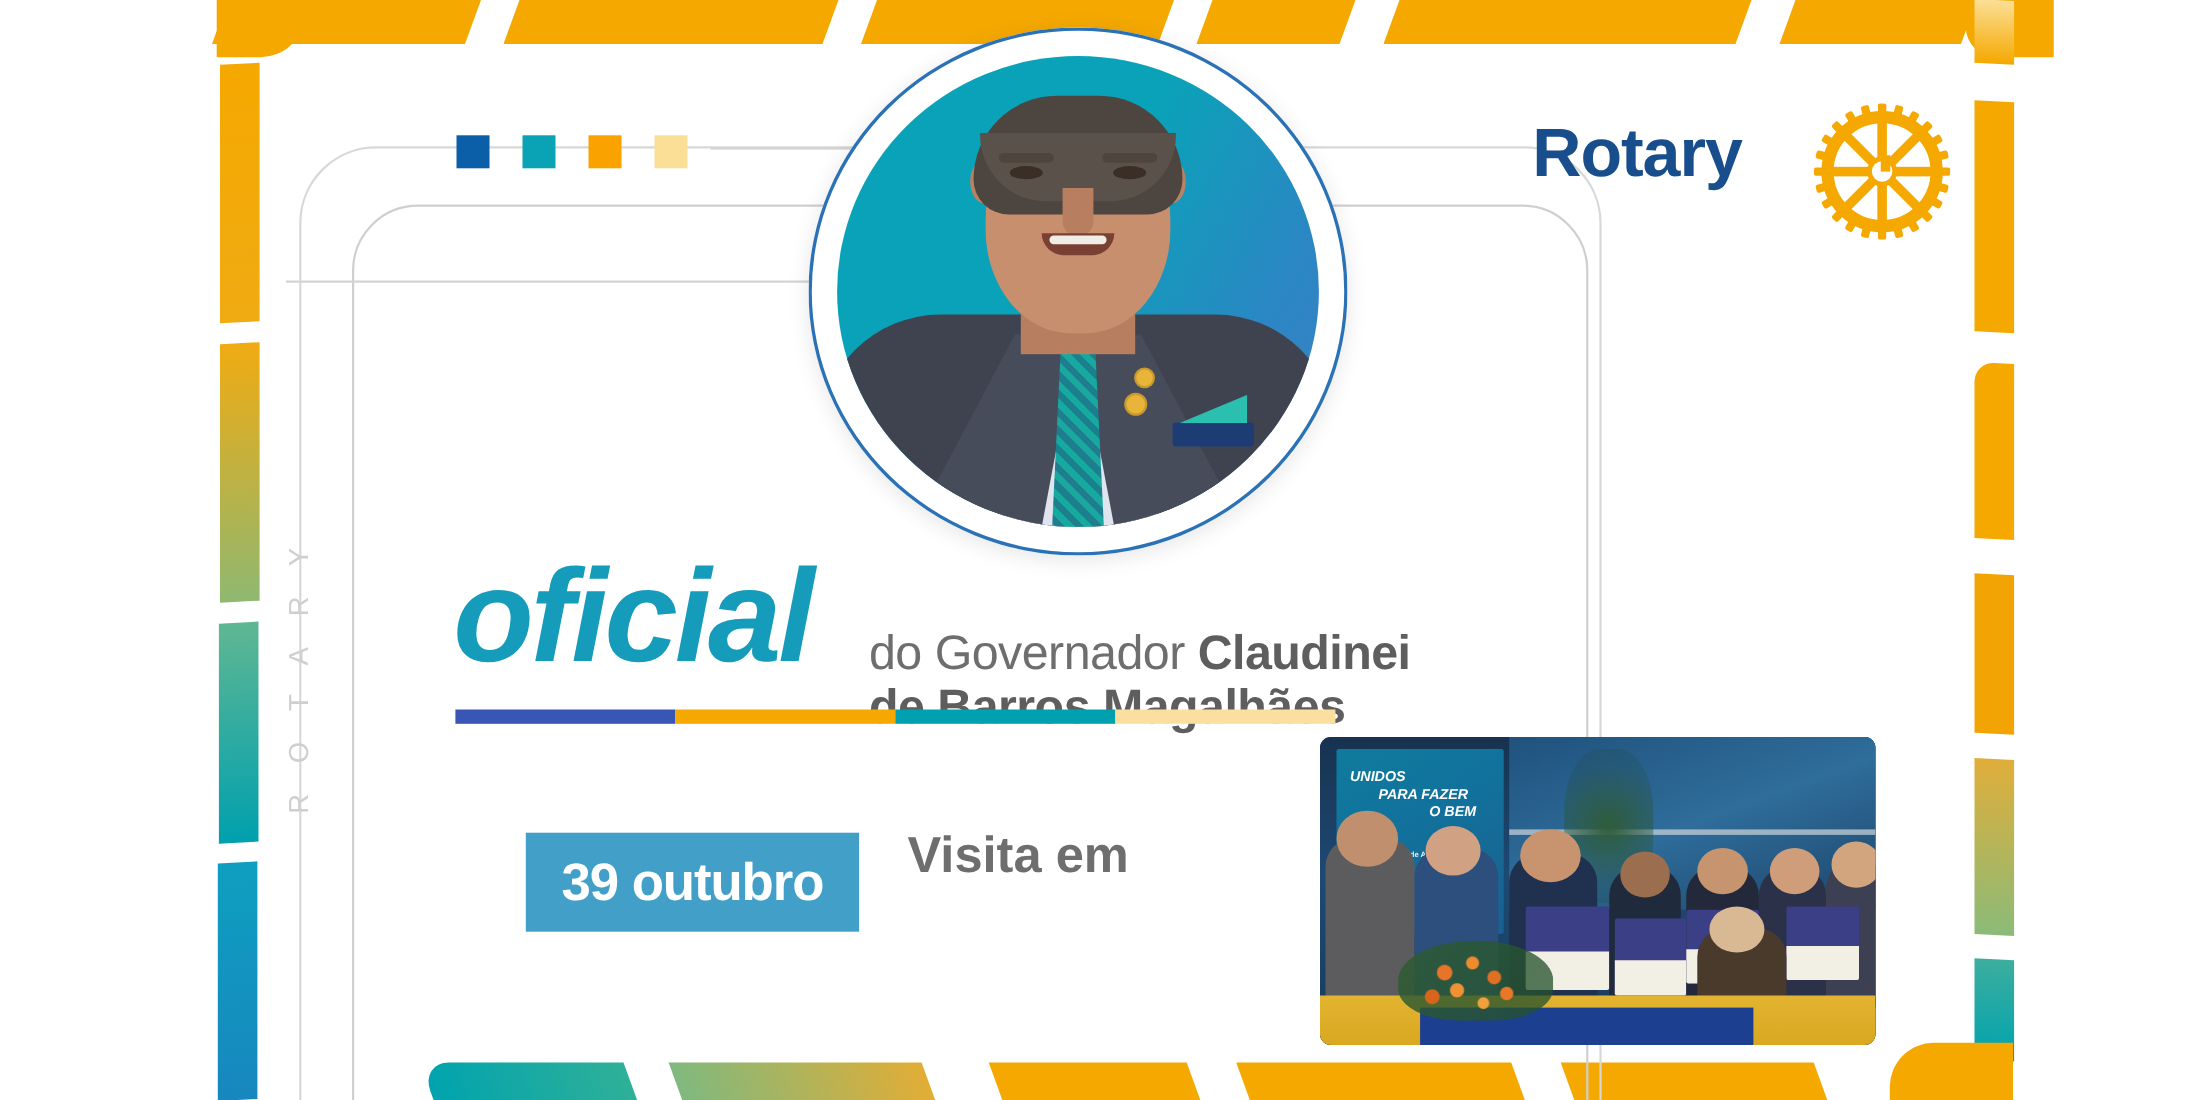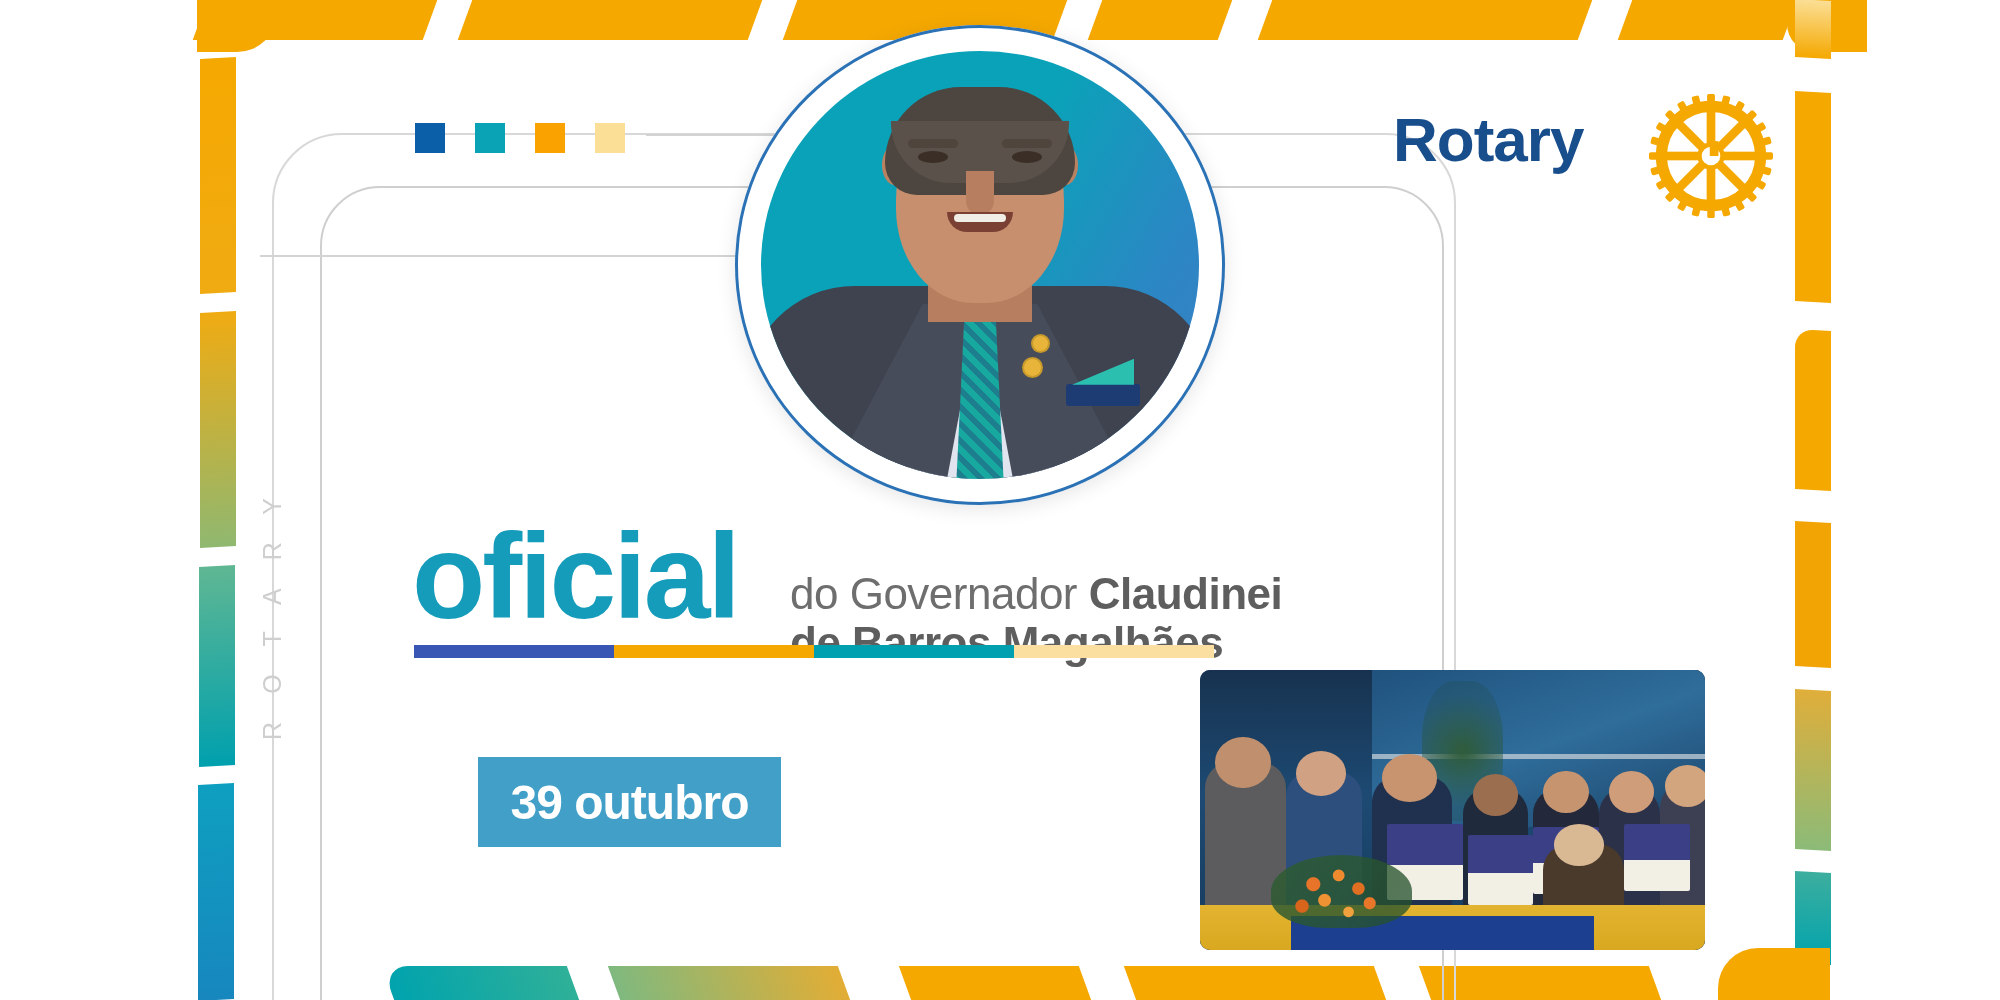--- a/index.html
+++ b/index.html
@@ -77,21 +77,21 @@
   .p-pocket{position:absolute;left:50%;bottom:22%;margin-left:92px;width:62px;height:26px;background:#2bbfb0;clip-path:polygon(0 100%,100% 0,100% 100%);}
 
   
   .rotary-block{position:absolute;left:1393px;top:100px;width:380px;height:130px;}
   .rotary-word{position:absolute;left:0;top:4px;font-size:62px;font-weight:bold;color:#194e8c;letter-spacing:-1px;}
   .rotary-dist{position:absolute;left:1px;top:72px;font-size:37px;color:#1d4f8f;}
   .rotary-wheel{position:absolute;right:0;top:-6px;width:124px;height:124px;}
 
   
   .visita{position:absolute;left:414px;top:398px;font-size:115px;color:#1b9cb8;font-weight:300;letter-spacing:-1px;line-height:1;}
-  .oficial{position:absolute;left:412px;top:516px;font-size:120px;color:#159cba;font-weight:bold;letter-spacing:-3px;line-height:1;}
+  .oficial{position:absolute;left:412px;top:500px;font-size:120px;color:#159cba;font-weight:bold;letter-spacing:-3px;line-height:1;font-style:italic;}
   .gov-line{position:absolute;left:790px;top:538px;font-size:44px;color:#6e6e6e;line-height:1.12;letter-spacing:-.5px;margin-top:31px;}
   .gov-line b{color:#5e5e5e;font-weight:bold;}
 
   
   .colorbar{position:absolute;left:414px;top:645px;width:800px;height:13px;display:flex;}
   .colorbar i{display:block;height:100%;flex:1;}
 
   
   .date-badge{position:absolute;left:478px;top:757px;width:303px;height:90px;background:#42a0c8;
     display:flex;align-items:center;justify-content:center;}
@@ -266,28 +266,41 @@
     <i style="background:#3A56B4;"></i>
     <i style="background:#F5A800;"></i>
     <i style="background:#00A0B0;"></i>
     <i style="background:#FBDFA0;"></i>
   </div>
 
   <div class="date-badge">
     <span>39 outubro</span>
   </div>
   <div class="loc">
+    <div>Visita em</div>
   </div>
 
   <div class="photo">
     <div class="ph-bg"></div>
     <div class="ph-window"></div>
     <div class="ph-frame"></div>
     <div class="ph-plant"></div>
 
+    <div class="ph-banner">
+      <div class="bt">
+        <div class="r1">UNIDOS</div>
+        <div class="r2">PARA FAZER</div>
+        <div class="r3">O BEM</div>
+      </div>
+      <div class="bsub">
+        <div>Claudia R. de Aul</div>
+        <div>Presid</div>
+        <div>ei de P</div>
+      </div>
+    </div>
 
     <div class="ph-person" style="left:1%;width:16%;height:55%;background:#5c5c5e;"></div>
     <div class="ph-face" style="left:3%;bottom:58%;width:11%;height:18%;background:#c08f6d;"></div>
 
     <div class="ph-person" style="left:17%;width:15%;height:52%;background:#2d4f7d;"></div>
     <div class="ph-face" style="left:19%;bottom:55%;width:10%;height:16%;background:#d0a183;"></div>
 
     <div class="ph-person" style="left:34%;width:16%;height:50%;background:#20304f;"></div>
     <div class="ph-face" style="left:36%;bottom:53%;width:11%;height:17%;background:#c7946f;"></div>
     <div class="ph-cert" style="left:37%;bottom:18%;width:15%;height:27%;"></div>

